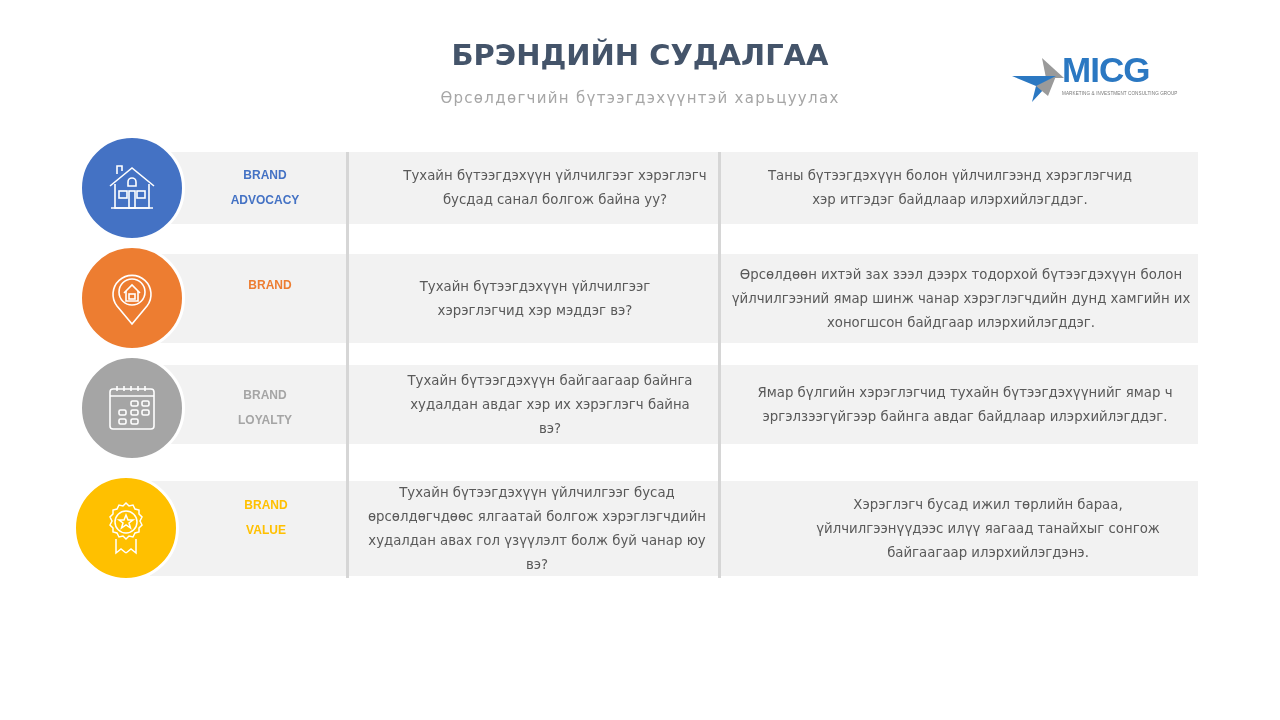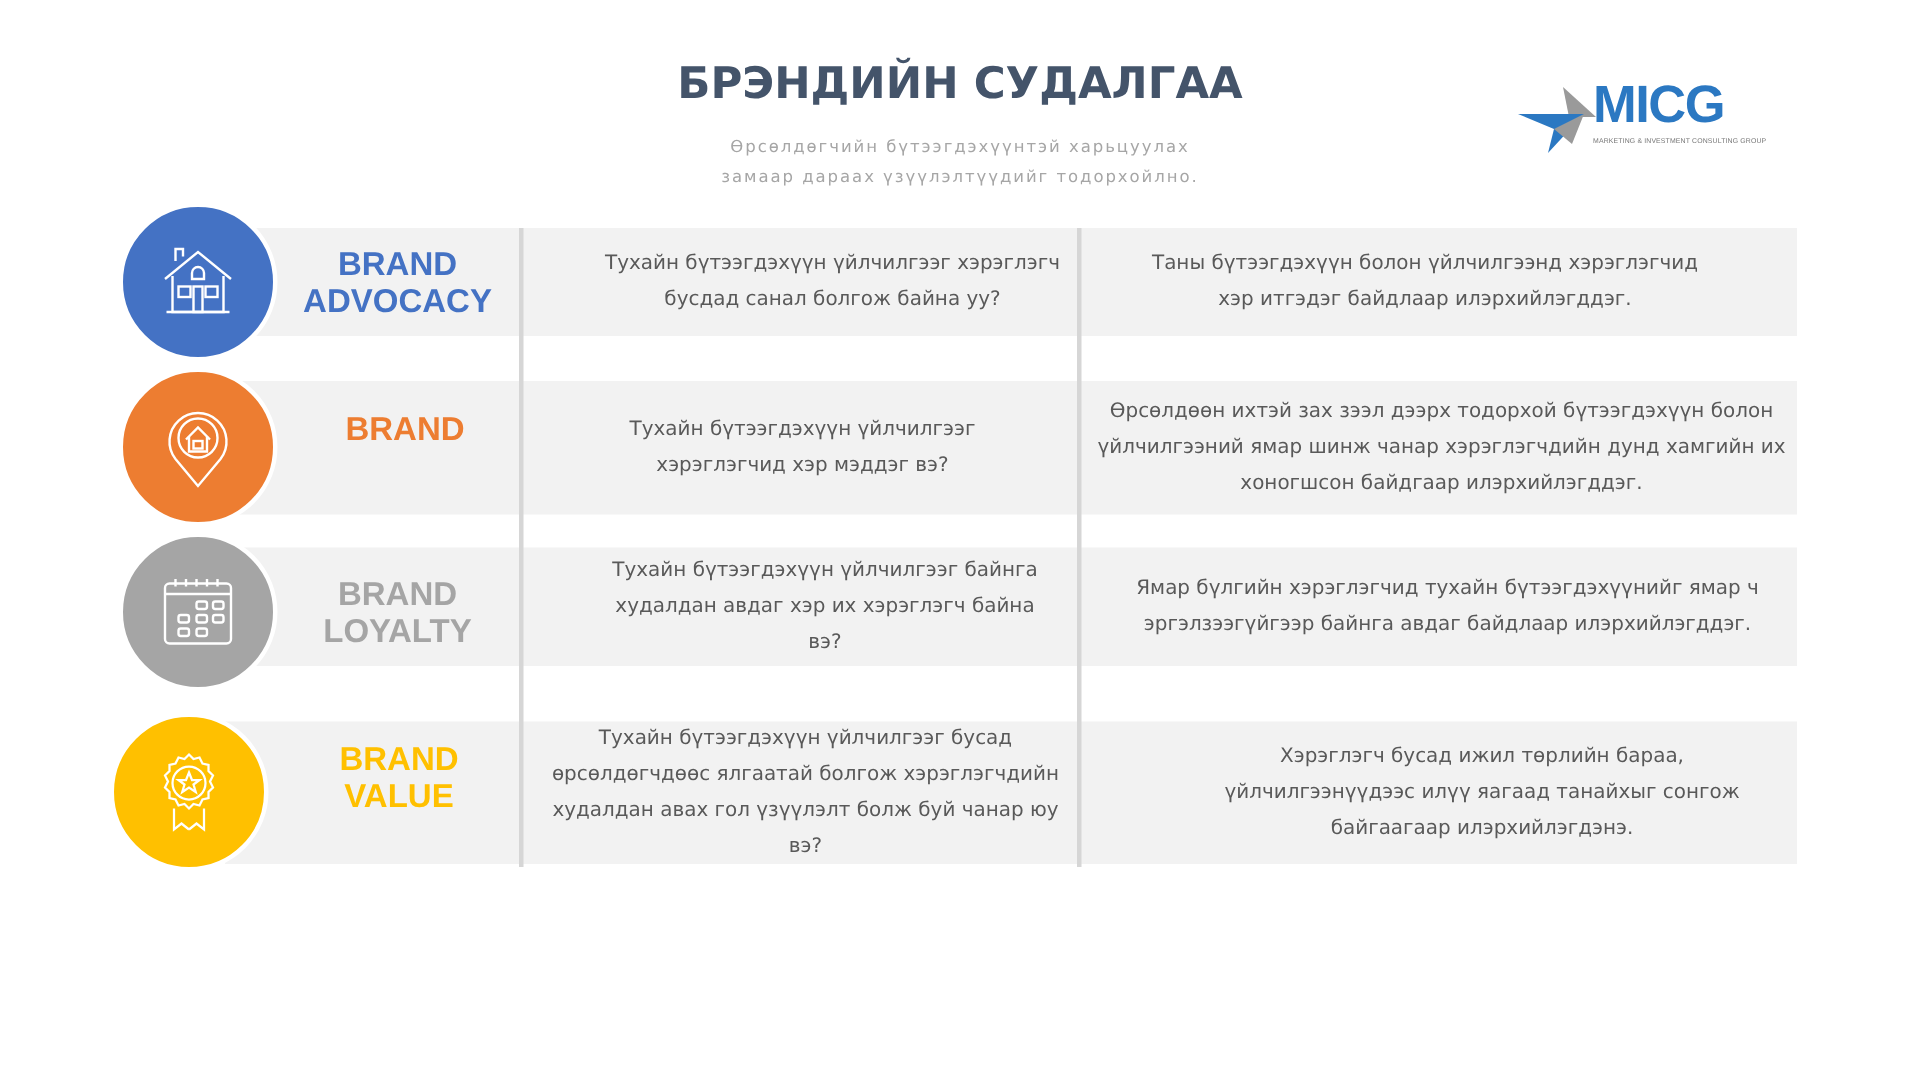--- a/index.html
+++ b/index.html
@@ -2,46 +2,45 @@
 <html><head>
 <meta charset="utf-8">
 <style>
   html, body { margin:0; padding:0; }
   body { width:1280px; height:720px; background:#ffffff; position:relative; overflow:hidden;
          font-family:"DejaVu Sans", sans-serif; }
   .title { position:absolute; left:0; width:1280px; top:38px; text-align:center;
            font-family:"DejaVu Sans", sans-serif; font-weight:bold; font-size:29px;
            color:#44546a; letter-spacing:0px; }
   .subtitle { position:absolute; left:430px; width:420px; top:88px; text-align:center;
-              font-family:"DejaVu Sans", sans-serif; font-size:11px; color:#a6a6a6;
+              font-family:"DejaVu Sans", sans-serif; font-size:15px; color:#a6a6a6;
               letter-spacing:1.3px; line-height:20px; }
   .logo { position:absolute; left:1012px; top:56px; width:180px; height:46px;text-align:center; }
   .logo-text { position:absolute; left:50px; top:-6px; font-family:"Liberation Sans", sans-serif;
                font-weight:bold; font-size:35px; color:#2b78c2; letter-spacing:-1px; }
   .logo-sub { position:absolute; left:50px; top:35px; font-family:"Liberation Sans", sans-serif;
               font-size:4.6px; color:#777; white-space:nowrap; letter-spacing:0.1px; }
 
   .row-bg { position:absolute; background:#f2f2f2; }
   .divider { position:absolute; width:3px; background:#d6d6d6; top:152px; height:426px; }
   .circle { position:absolute; width:100px; height:100px; border-radius:50%;
             border:3px solid #ffffff; display:flex; align-items:center; justify-content:center; }
   .label { position:absolute; text-align:center; font-family:"Liberation Sans", sans-serif;
-           font-weight:bold; font-size:22px; line-height:25px; }
+           font-weight:bold; font-size:12px; line-height:25px; }
   .cell { position:absolute; display:flex; align-items:center; justify-content:center;
           text-align:center; font-family:"DejaVu Sans", sans-serif; font-size:13.3px;
           color:#595959; line-height:24px; }
   .cell span { display:block; }
 </style>
 </head>
 <body>
 
 <div class="title">БРЭНДИЙН СУДАЛГАА</div>
 <div class="subtitle">
   <div>Өрсөлдөгчийн бүтээгдэхүүнтэй харьцуулах</div>
-  <div>замаар дараах үзүүлэлтүүдийг тодорхойлно.</div>
 </div>
 
 <div class="logo">
   <svg width="52" height="48" viewBox="0 0 52 48" style="position:absolute;left:0;top:0;">
     <polygon points="30,2 34,22 52,22" fill="#9a9a9a"></polygon>
     <polygon points="0,20 44,20 20,46 24,30" fill="#2b78c2"></polygon>
     <polygon points="24,30 44,20 36,40" fill="#9a9a9a"></polygon>
   </svg>
   <div class="logo-text">MICG</div>
   <div class="logo-sub">MARKETING &amp; INVESTMENT CONSULTING GROUP</div>
@@ -113,21 +112,21 @@
       <rect x="35" y="26" width="7" height="5" rx="1.5"></rect>
     <rect x="12" y="35" width="7" height="5" rx="1.5"></rect>
       <rect x="24" y="35" width="7" height="5" rx="1.5"></rect>
   </svg>
 </div>
 <div class="label" style="left:195px;top:383px;width:140px;color:#a5a5a5;">
   <div>BRAND</div>
   <div>LOYALTY</div>
 </div>
 <div class="cell" style="left:400px;top:365px;width:300px;height:79px;">
-  <span>Тухайн бүтээгдэхүүн үйлчилгээг байнга худалдан авдаг хэр их хэрэглэгч байна вэ?</span>
+  <span>Тухайн бүтээгдэхүүн байгаагаар байнга худалдан авдаг хэр их хэрэглэгч байна вэ?</span>
 </div>
 <div class="cell" style="left:740px;top:365px;width:450px;height:79px;">
   <span>Ямар бүлгийн хэрэглэгчид тухайн бүтээгдэхүүнийг ямар ч эргэлзээгүйгээр байнга авдаг байдлаар илэрхийлэгддэг.</span>
 </div>
 
 <div class="circle" style="left:73px;top:475px;background:#ffc000;">
   <svg width="46" height="54" viewBox="0 0 46 54" fill="none" stroke="#ffffff" stroke-width="1.5">
     <path d="M23,2 l3,3 4,-1 2,4 4,1 0,4 3,3 -2,4 2,4 -3,3 0,4 -4,1 -2,4 -4,-1 -3,3 -3,-3 -4,1 -2,-4 -4,-1 0,-4 -3,-3 2,-4 -2,-4 3,-3 0,-4 4,-1 2,-4 4,1 z"></path>
     <circle cx="23" cy="21" r="11"></circle>
     <polygon points="23,14 25,19 30,19 26,22 27.5,27 23,24 18.5,27 20,22 16,19 21,19"></polygon>

